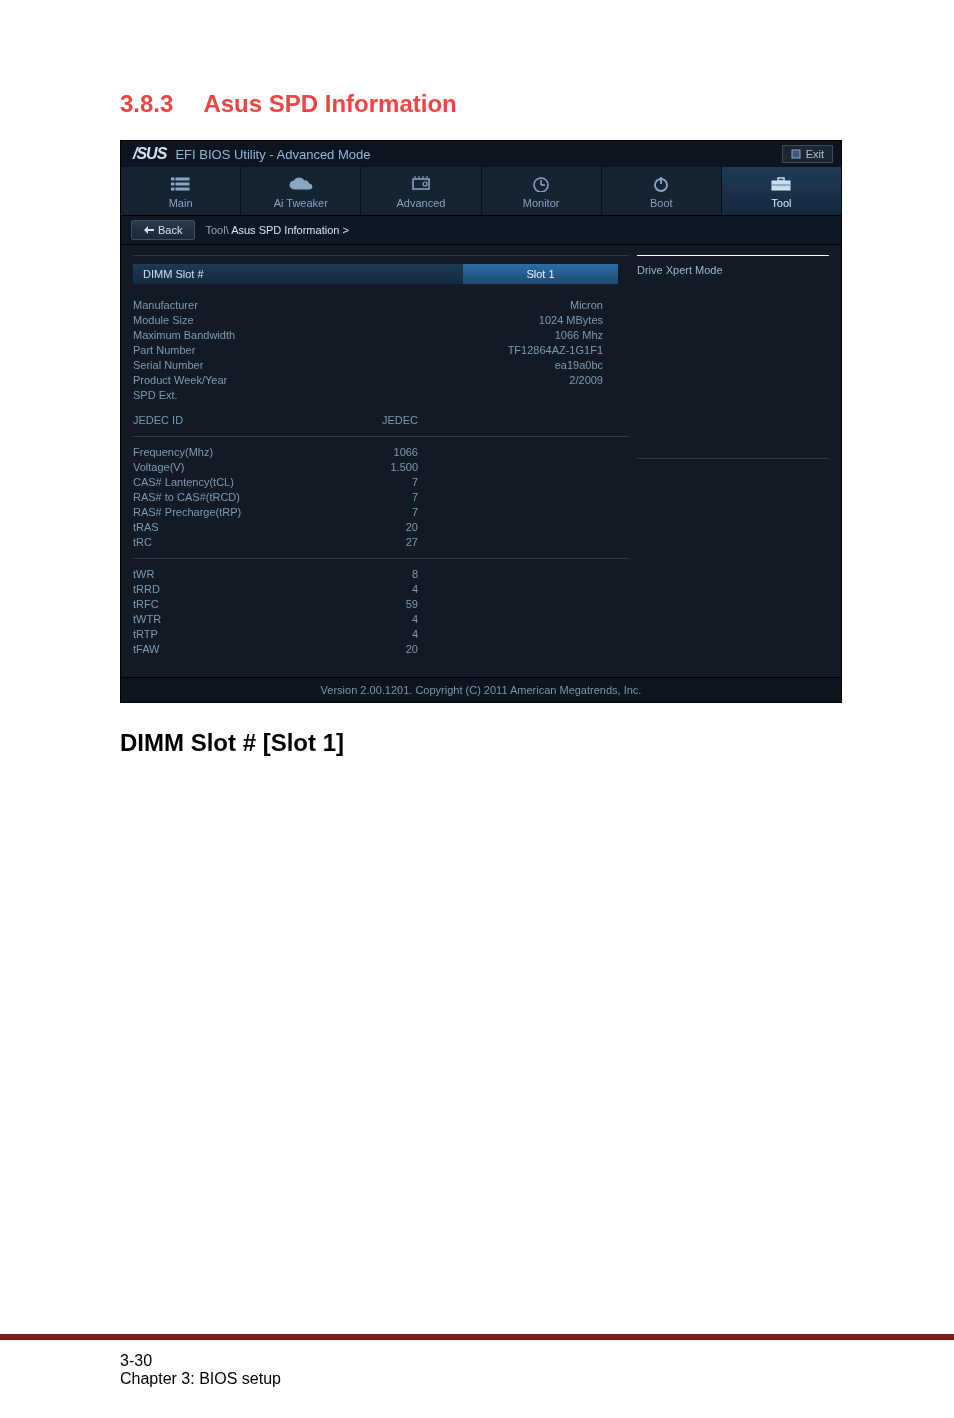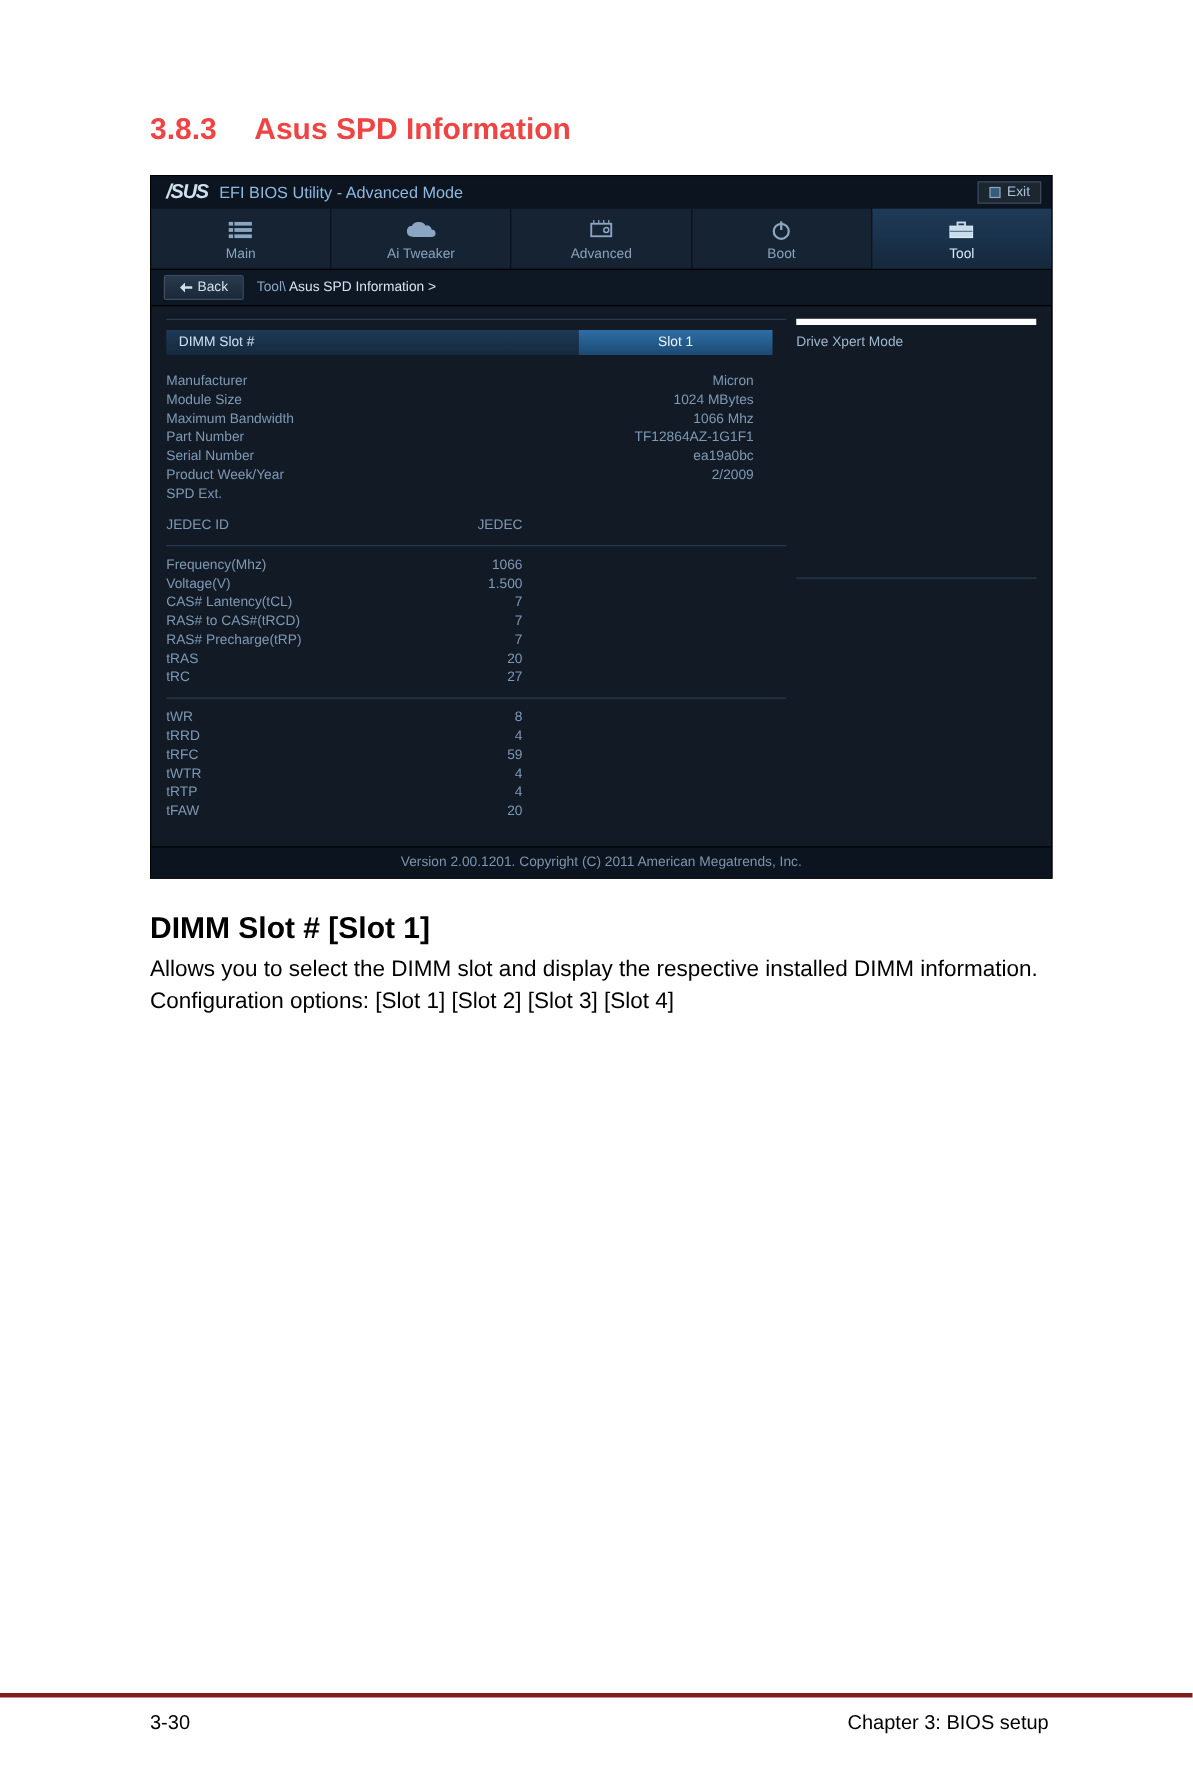--- a/index.html
+++ b/index.html
@@ -127,21 +127,21 @@
     padding: 10px 12px 20px 12px;
     gap: 8px;
   }
   .left-col {
     flex: 1;
     border-top: 1px solid #2a3a4c;
     padding-top: 8px;
   }
   .right-col {
     width: 192px;
-    border-top: 5px solid #ffffff;
+    border-top: 1px solid #ffffff;
     padding-top: 8px;
   }
 
   .dimm-slot-row {
     display: flex;
     align-items: center;
     margin-bottom: 14px;
   }
   .dimm-slot-label {
     background: linear-gradient(#1e3a56, #14293d);
@@ -226,22 +226,23 @@
     bottom: 0;
     left: 0;
     right: 0;
     width: 954px;
     padding: 12px 115px 30px 120px;
     box-sizing: border-box;
     display: flex;
     justify-content: space-between;
     font-size: 16px;
     color: #000;
-    border-top: 4px solid #7f1d1d;
+    border-top: 6px solid #7f1d1d;
     background: #fff;
+    flex-direction: column;
   }
 </style>
 </head>
 <body>
 
 <div class="page">
 
   <div class="section-heading">
     <span class="section-num">3.8.3</span><span>Asus SPD Information</span>
   </div>
@@ -291,20 +292,30 @@
               <line x1="4" y1="0" x2="4" y2="3" stroke-width="1"></line>
               <line x1="8" y1="0" x2="8" y2="3" stroke-width="1"></line>
               <line x1="12" y1="0" x2="12" y2="3" stroke-width="1"></line>
               <line x1="16" y1="0" x2="16" y2="3" stroke-width="1"></line>
             </svg>
           </div>
         <div class="label">Advanced</div>
       </div>
       <div class="nav-tab">
         <div class="icon-row">
+            <svg width="18" height="16" viewBox="0 0 18 16">
+              <circle cx="9" cy="9" r="7" fill="none" stroke-width="1.5"></circle>
+              <line x1="9" y1="9" x2="9" y2="4" stroke-width="1.5"></line>
+              <line x1="9" y1="9" x2="13" y2="9" stroke-width="1.5"></line>
+            </svg>
+          </div>
+        <div class="label">Monitor</div>
+      </div>
+      <div class="nav-tab">
+        <div class="icon-row">
             <svg width="18" height="18" viewBox="0 0 18 18">
               <circle cx="9" cy="10" r="6" fill="none" stroke-width="1.8"></circle>
               <line x1="9" y1="2" x2="9" y2="9" stroke-width="1.8"></line>
             </svg>
           </div>
         <div class="label">Boot</div>
       </div>
       <div class="nav-tab active">
         <div class="icon-row">
             <svg width="22" height="16" viewBox="0 0 22 16">
@@ -439,20 +450,19 @@
         <div class="right-title">Drive Xpert Mode</div>
         <div style="height:170px"></div>
         <div class="help-divider"></div>
       </div>
     </div>
 
     <div class="footer">Version 2.00.1201.   Copyright (C) 2011 American Megatrends, Inc.</div>
   </div>
 
   <div class="sub-heading">DIMM Slot # [Slot 1]</div>
-  <div class="sub-text">Allows you to select the DIMM slot and display the respective installed DIMM information. Configuration options: [Slot 1] [Slot 2] [Slot 3] [Slot 4]</div>
 
 </div>
 
 <div class="page-footer">
   <span>3-30</span>
   <span>Chapter 3: BIOS setup</span>
 </div>
 
 </body></html>

